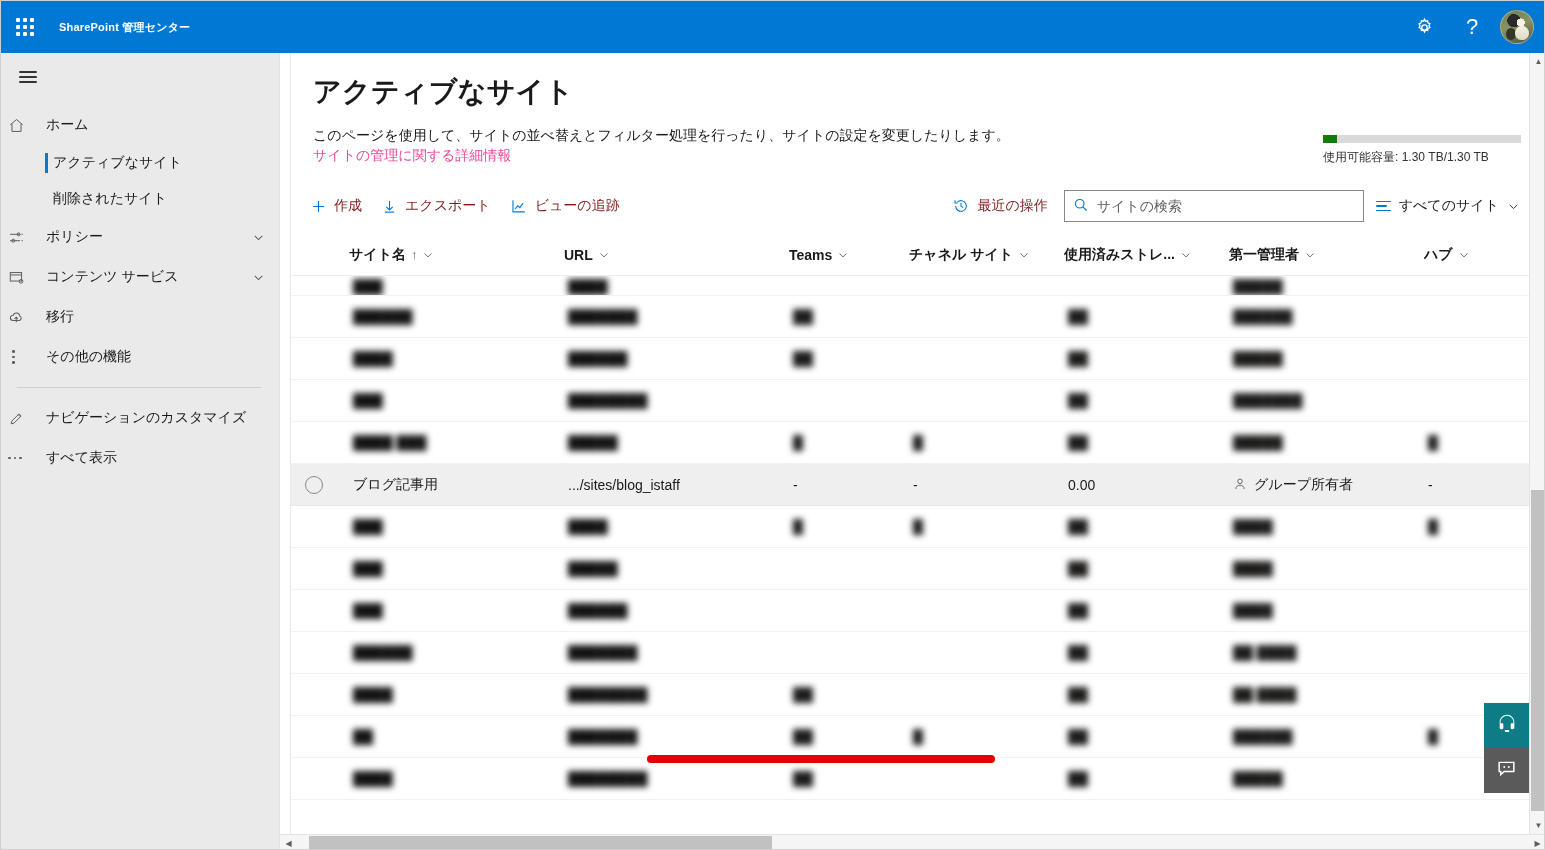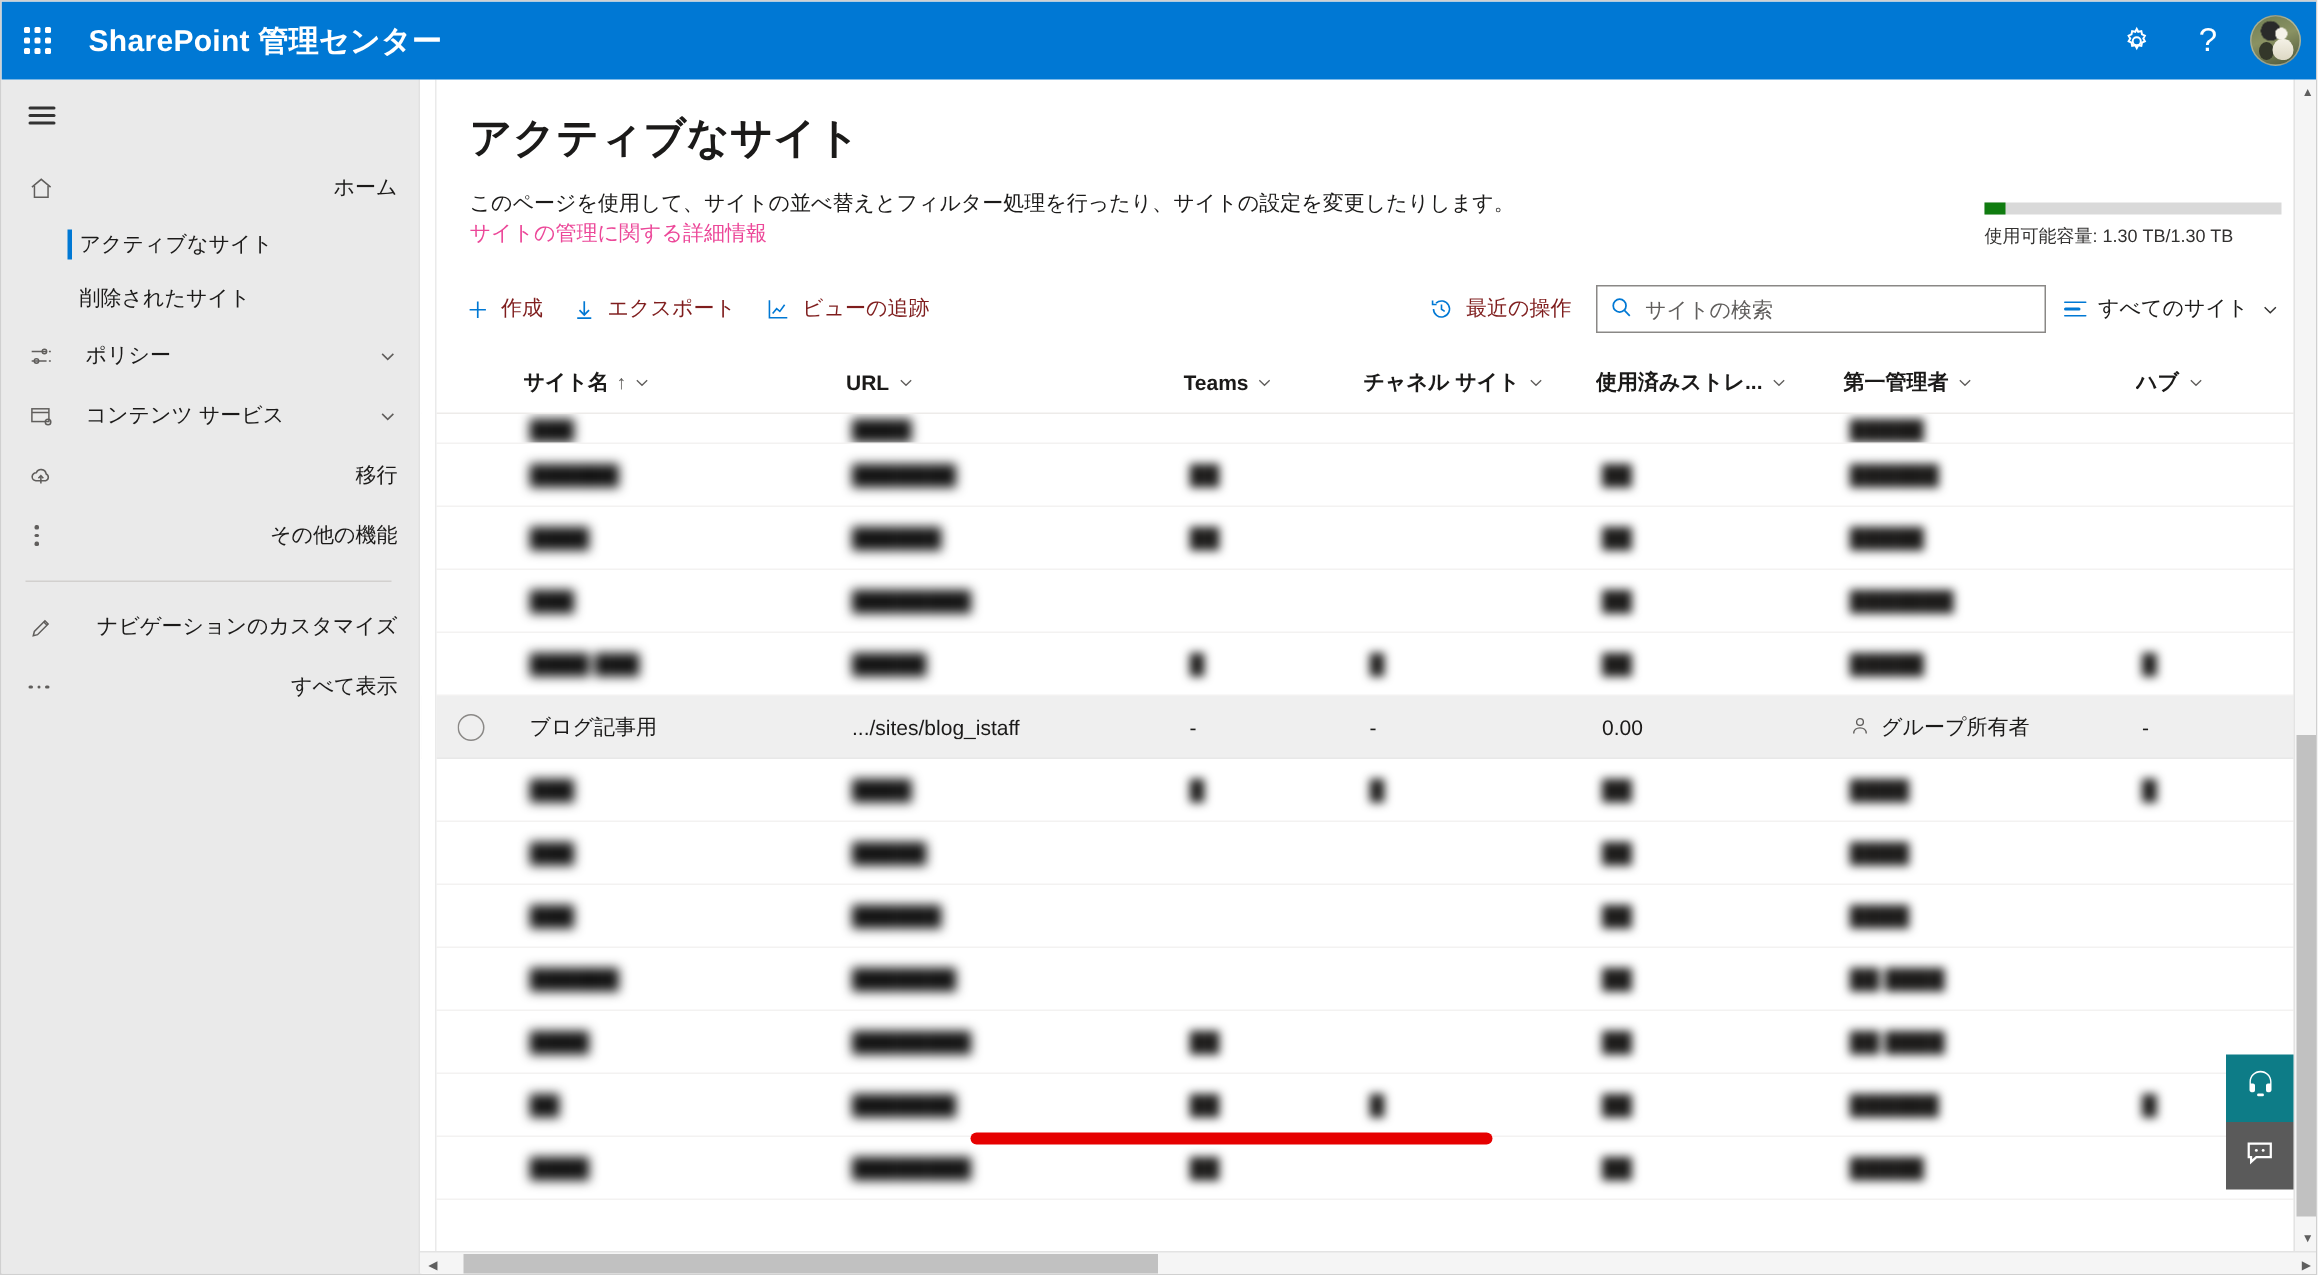--- a/index.html
+++ b/index.html
@@ -31,21 +31,21 @@
     cursor: pointer;
   }
   .waffle-grid {
     display: grid;
     grid-template-columns: repeat(3, 4px);
     grid-template-rows: repeat(3, 4px);
     gap: 3px;
   }
   .waffle-grid i { background: #ffffff; display: block; width: 4px; height: 4px; border-radius: 1px;}
   .suite-title {
-    color: #ffffff; font-size: 20px; font-weight: bold;
+    color: #ffffff; font-size: 11px; font-weight: bold;
     margin-left: 10px; letter-spacing: .2px; white-space: nowrap;
   }
   .suite-right {
     margin-left: auto; display: flex; align-items: center; height: 52px;
   }
   .suite-btn {
     width: 48px; height: 52px;
     display: flex; align-items: center; justify-content: center;
     color: #fff; cursor: pointer;
   }
@@ -91,22 +91,22 @@
     padding-left: 18px; cursor: pointer;
   }
   .hamburger { width: 18px; }
   .hamburger span {
     display:block; height: 1.6px; background:#333; margin: 3.6px 0; border-radius:1px;
   }
   .nav-list { padding-top: 4px; }
   .nav-item {
     position: relative;
     display: flex; align-items: center;
-    height: 40px; padding-left: 18px; padding-right: 14px;
-    cursor: pointer; color: #1b1a19; font-size: 14px; justify-content: space-between;
+    height: 40px; padding-left: 7px; padding-right: 14px;
+    cursor: pointer; color: #1b1a19; font-size: 14px;
   }
   .nav-icon {
     width: 22px; height: 20px; flex: none;
     display: flex; align-items: center; justify-content: flex-start;
     color: #605e5c;
   }
   .nav-label { margin-left: 16px; white-space: nowrap; }
   .nav-chev { margin-left: auto; color: #605e5c; display:flex; }
   .nav-sub {
     position: relative;

